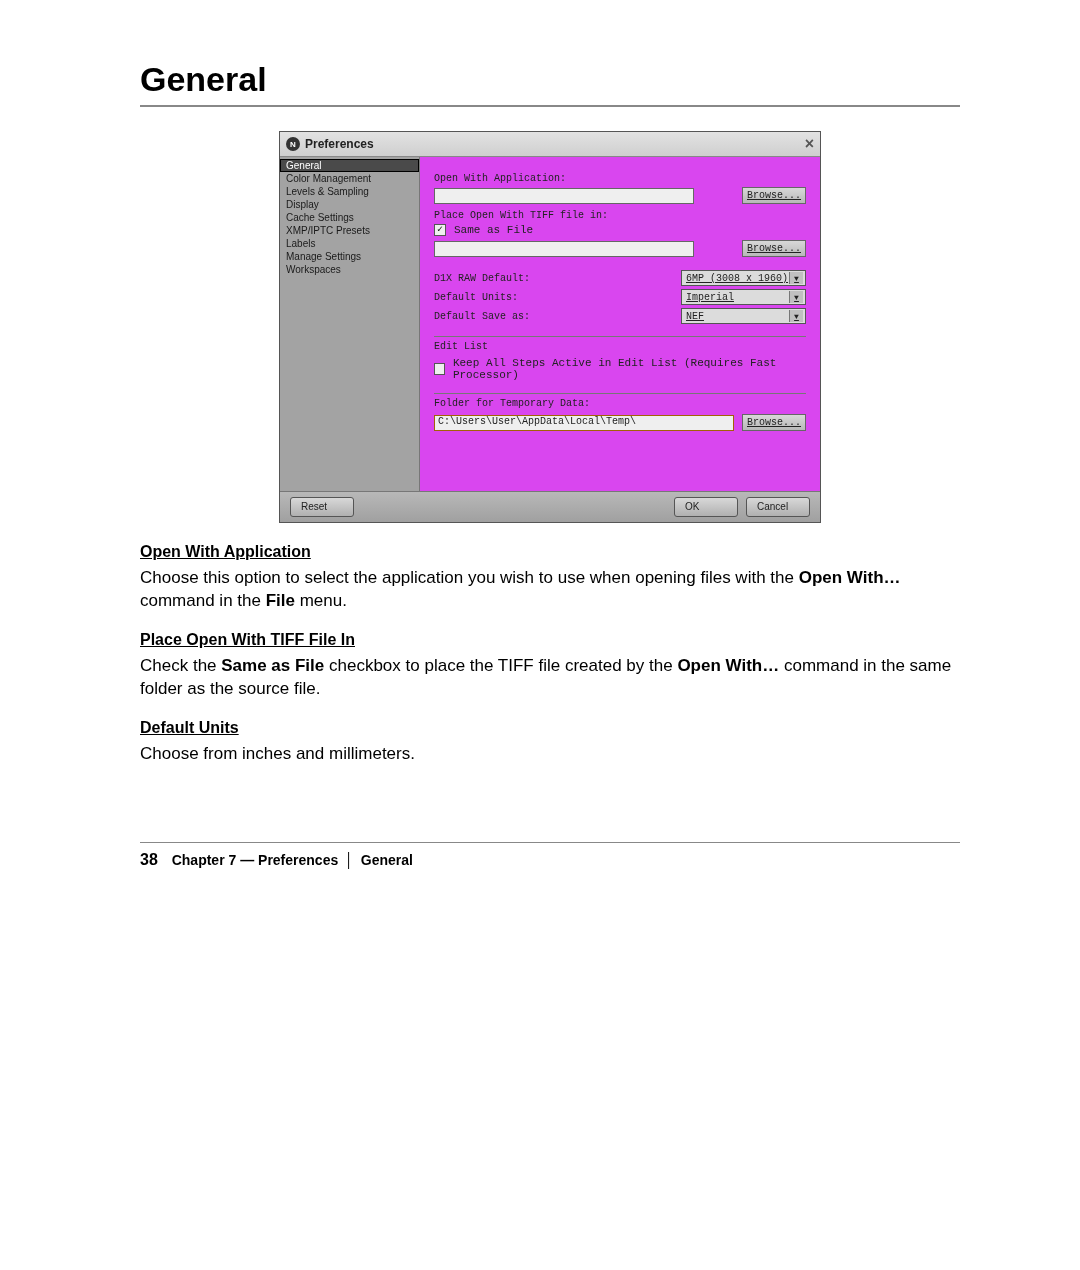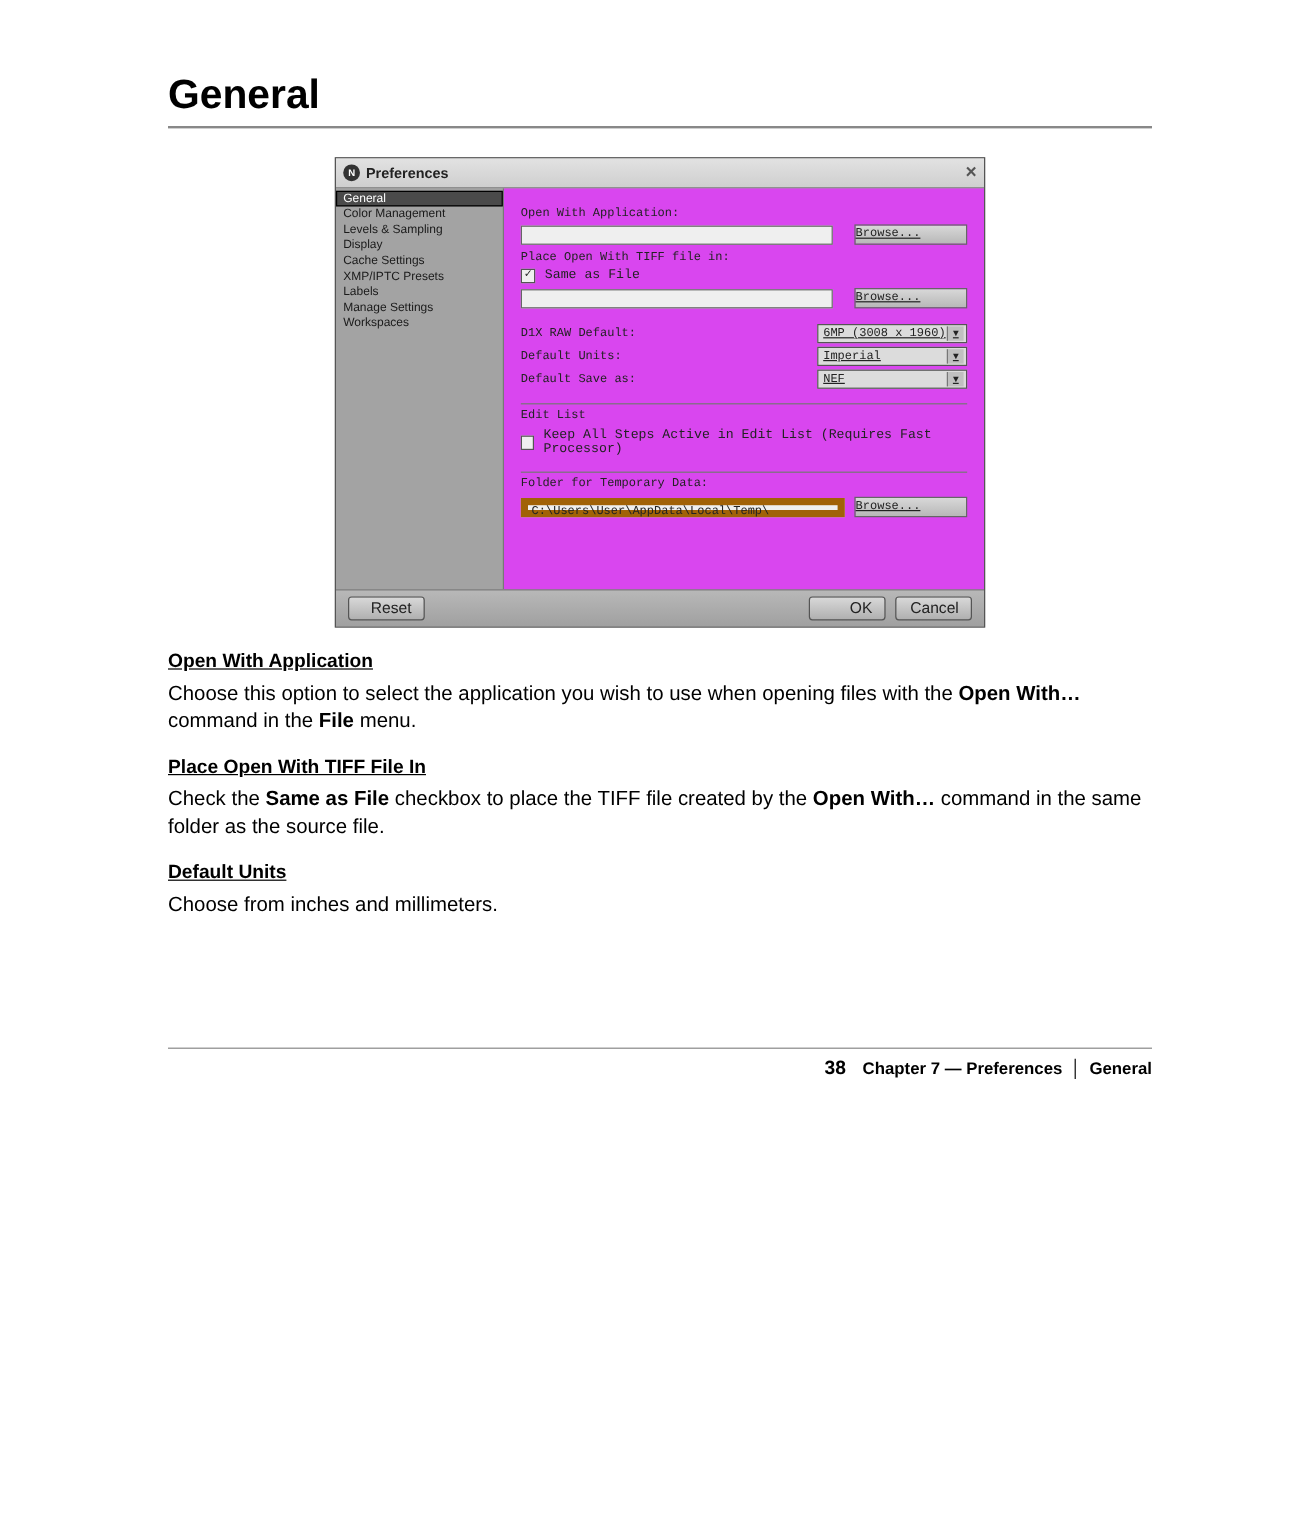--- a/index.html
+++ b/index.html
@@ -82,24 +82,25 @@
     width: 260px;
     height: 16px;
     background: #efefef;
     border: 1px solid #666;
     font-size: 10px;
     padding: 0 3px;
   }
   .row { display: flex; align-items: center; gap: 8px; }
   .row-right { display: flex; align-items: center; justify-content: space-between; gap: 8px; }
   .browse-btn {
-    width: 94px; height: 17px;
+    width: 64px; height: 17px;
     background: linear-gradient(#d8d8d8, #b8b8b8);
     border: 1px solid #666;
     font-size: 10px;
+    text-align: center;
     line-height: 15px;
     text-decoration: underline;
     cursor: default;
   }
   .checkbox {
     width: 12px; height: 12px; background: #efefef; border: 1px solid #555;
     display: inline-flex; align-items: center; justify-content: center;
     font-size: 10px; line-height: 1;
   }
   .section-sep { border-top: 1px solid #777; margin: 12px 0 4px 0; }
@@ -113,36 +114,36 @@
     font-size: 10px;
     display: flex; align-items: center; justify-content: space-between;
     padding: 0 2px 0 4px;
     text-decoration: underline;
   }
   .dropdown .arrow {
     width: 14px; height: 12px; background: #c0c0c0; border-left: 1px solid #777;
     display: flex; align-items: center; justify-content: center; font-size: 8px;
   }
   .full-input {
-    width: 100%; height: 16px; background: #efefef; border: 6px solid #a16207;
+    width: 100%; height: 16px; background: #efefef; border: 1px solid #a16207;
     font-size: 10px; padding: 0 3px;
   }
   .dialog-footer {
     display: flex; align-items: center; justify-content: space-between;
     background: linear-gradient(#b8b8b8, #a0a0a0);
     border-top: 1px solid #777;
     padding: 5px 10px;
   }
   .footer-btn {
     min-width: 64px; height: 20px;
     background: linear-gradient(#d8d8d8, #b0b0b0);
     border: 1px solid #555;
     border-radius: 3px;
-    font-size: 13px;
-    text-align: right;
+    font-size: 10px;
+    text-align: left;
     line-height: 18px;
     padding: 0 10px;
   }
   .footer-right { display: flex; gap: 8px; }
 
   
   .section-heading {
     font-size: 16px;
     font-weight: 700;
     text-decoration: underline;
@@ -150,23 +151,22 @@
   }
   .body-text {
     font-size: 17px;
     line-height: 1.35;
     margin-bottom: 10px;
   }
   .body-text b { font-weight: 700; }
 
   .footer-area {
     position: relative;
-    margin-top: 107px;
+    margin-top: 76px;
     padding: 0 120px 0 140px;
-    text-align: right;
   }
   .footer-rule { border: none; border-top: 1px solid #888; margin-bottom: 8px; }
   .footer-line { font-size: 14px; }
   .footer-line .pn { font-weight: 700; font-size: 16px; margin-right: 10px; }
   .footer-line .sep { margin: 0 3px; }
 </style>
 </head>
 <body>
 
 <div class="page">

